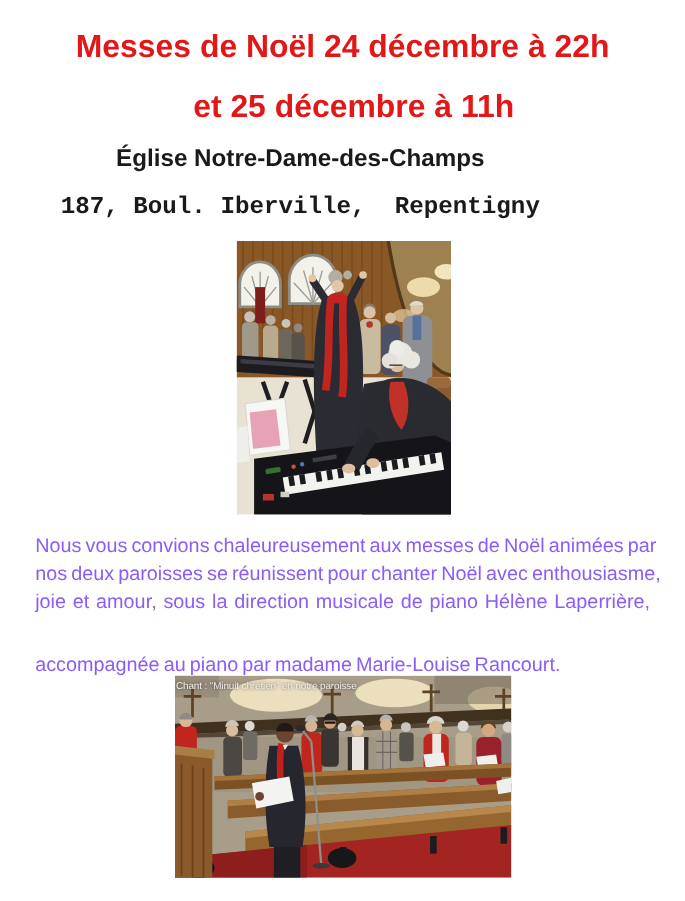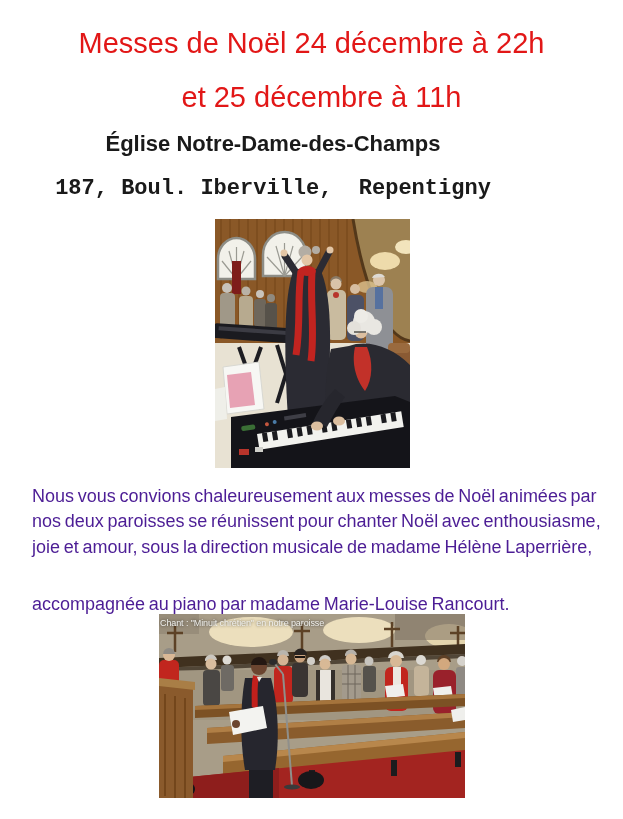--- a/index.html
+++ b/index.html
@@ -2,33 +2,33 @@
 <html><head>
 <meta charset="utf-8">
 <style>
   html,body { margin:0; padding:0; }
   body {
     width:623px; height:819px; background:#ffffff; position:relative;
     overflow:hidden; font-family:"Liberation Sans", sans-serif;
   }
   .abs { position:absolute; }
   .title-line {
-    left:0; width:623px; text-align:center; font-weight:normal;
+    left:0; width:623px; text-align:center; font-weight:bold;
     color:#e21717; font-size:29px; line-height:34px;
   }
   #title1 { top:26px; }
   #title2 { top:80px;margin-left:10px; }
   .venue-line {
     left:0; width:546px; text-align:center; font-weight:bold;
     color:#1a1a1a; font-size:22px; line-height:28px; white-space:pre;
   }
   #venue1 { top:130px; }
   #venue2 { top:175px;font-family:Liberation Mono, monospace; }
   .para {
-    left:32px; top:484px; width:559px; color:#4c1d95;
+    left:32px; top:484px; width:559px; color:#8b5cf6;
     font-size:18px; line-height:25.4px; word-spacing:-1.3px;
   }
   .para .ln { text-align:justify; text-align-last:justify; white-space:nowrap; }
   .para .ln.last { text-align-last:left;margin-top:32px; }
   .photo { overflow:hidden; }
   #photo1 { left:215px; top:219px; width:195px; height:249px; }
   #photo2 { left:159px; top:614px; width:306px; height:184px; }
   .photo svg { display:block; width:100%; height:100%; }
   .caption {
     position:absolute; left:1px; top:4px; color:#efefec; font-size:9px;
@@ -177,21 +177,21 @@
       <rect x="40" y="228" width="8" height="5" fill="#cfcfca"></rect>
     <path d="M120,170 C110,180 102,194 98,203 L112,208 C118,196 124,186 130,178 Z" fill="#26262d"></path>
     <ellipse cx="102" cy="207" rx="6" ry="4.5" fill="#dcbfa0"></ellipse>
     <ellipse cx="124" cy="202" rx="6" ry="4.5" fill="#dcbfa0"></ellipse>
   </svg>
 </div>
 
 <div class="abs para">
   <div class="ln">Nous vous convions chaleureusement aux messes de Noël animées par</div>
   <div class="ln">nos deux paroisses se réunissent pour chanter Noël avec enthousiasme,</div>
-  <div class="ln">joie et amour, sous la direction musicale de madame Hélène Laperrière,</div>
+  <div class="ln">joie et amour, sous la direction musicale de piano Hélène Laperrière,</div>
   <div class="ln last">accompagnée au piano par madame Marie-Louise Rancourt.</div>
 </div>
 
 <div class="abs photo" id="photo2">
   <svg viewBox="0 0 306 184" preserveAspectRatio="none">
     <rect width="306" height="184" fill="#a89d88"></rect>
     <ellipse cx="92" cy="18" rx="42" ry="15" fill="#ecdfbd"></ellipse>
     <ellipse cx="200" cy="16" rx="36" ry="13" fill="#ecdfbd"></ellipse>
     <ellipse cx="290" cy="22" rx="24" ry="12" fill="#e4d5ae"></ellipse>
     <rect x="236" y="0" width="70" height="26" fill="#7b7060" opacity="0.55"></rect>

